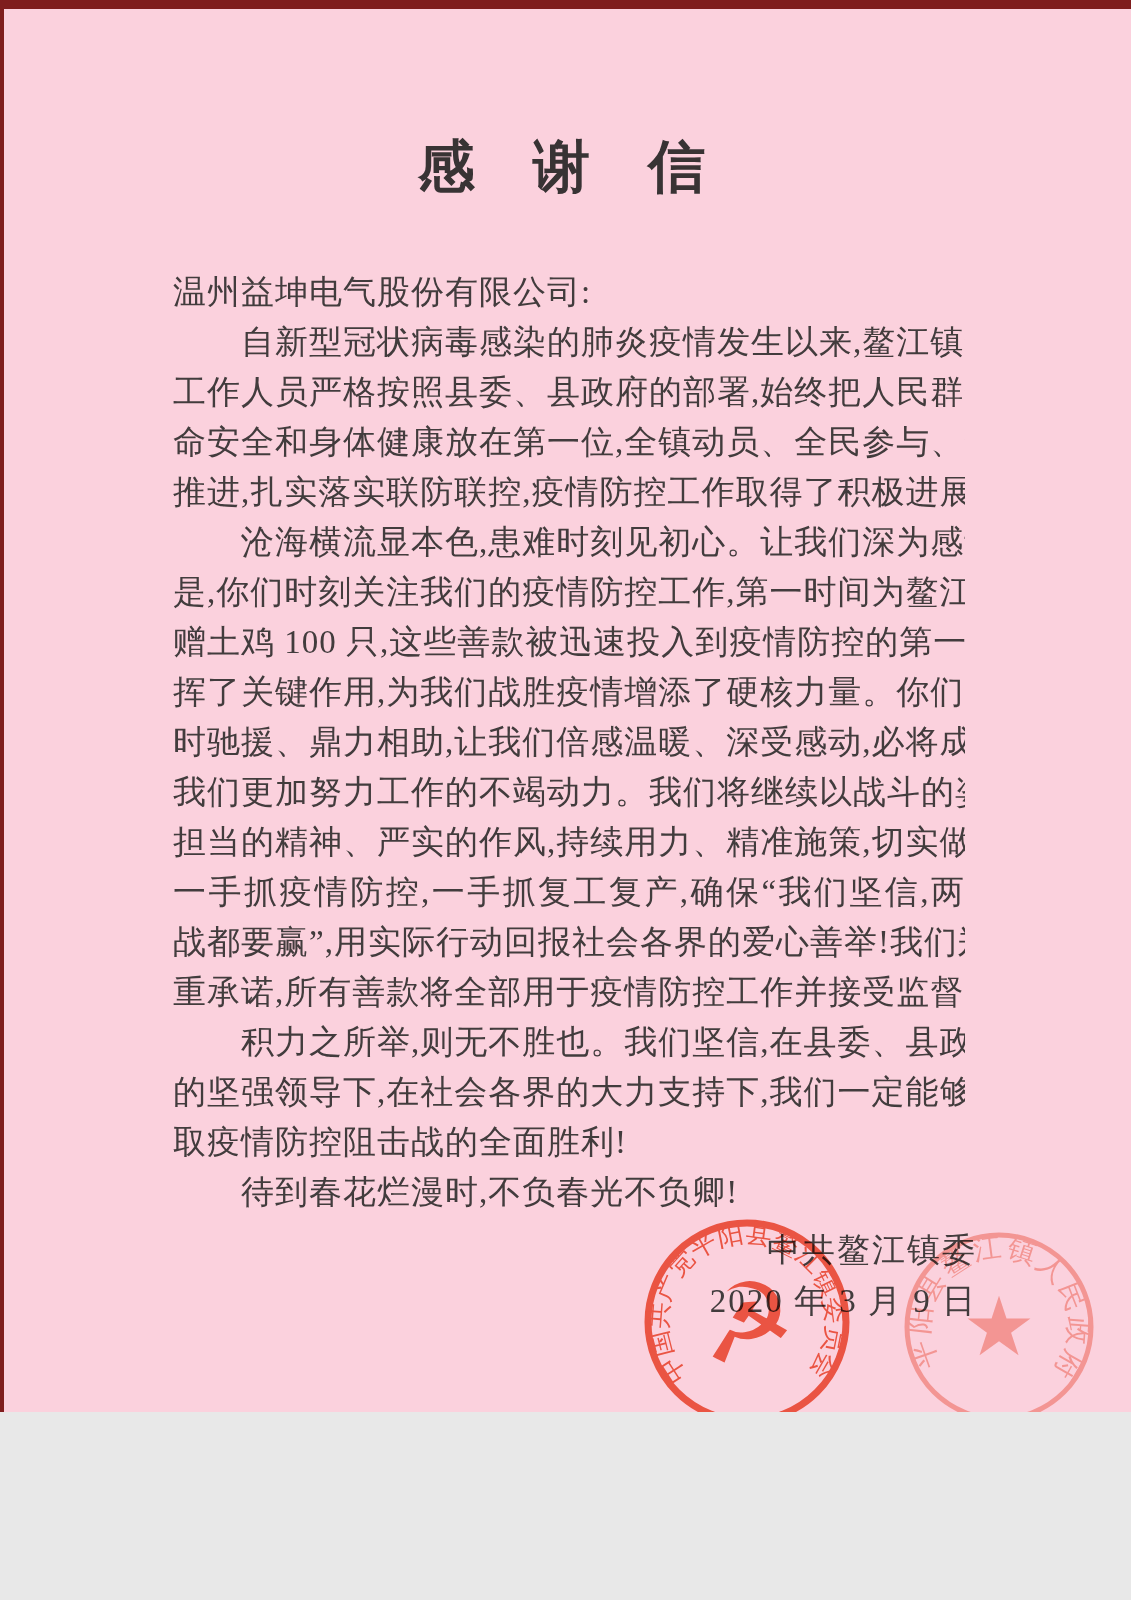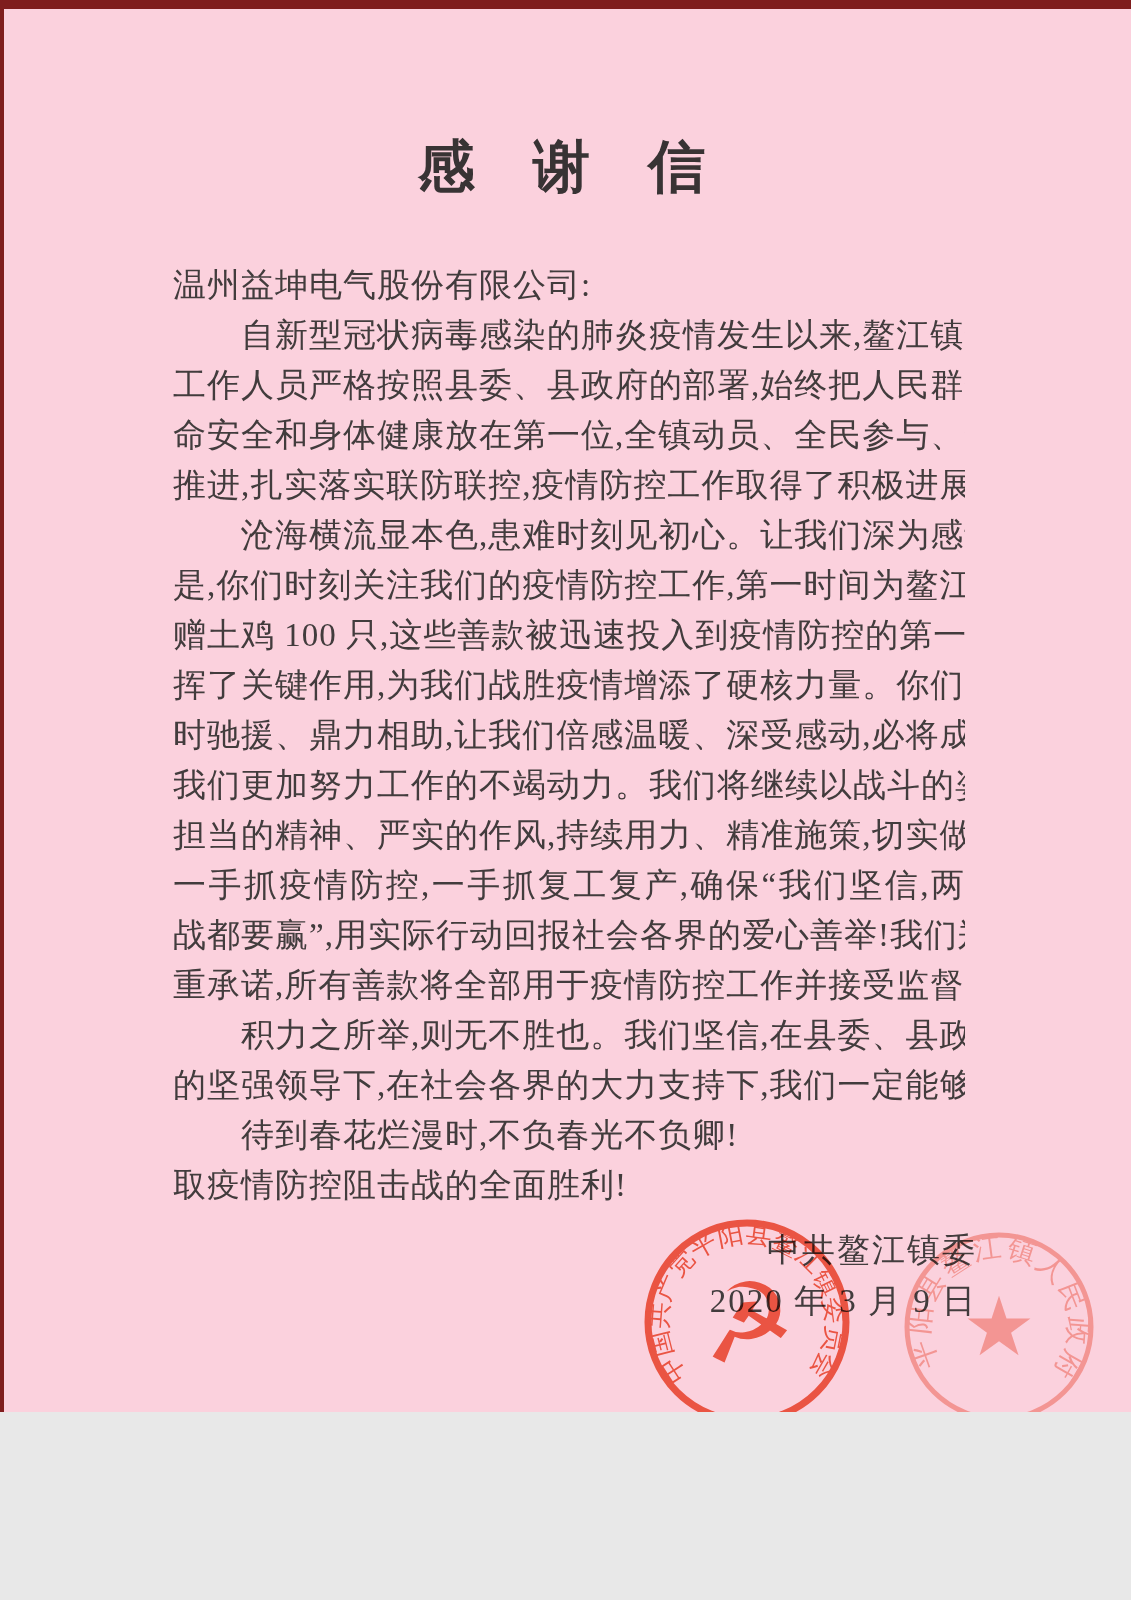--- a/index.html
+++ b/index.html
@@ -12,21 +12,21 @@
     position:absolute; left:4px; top:9px; right:0; bottom:0;
     background:#fbd1dd;
   }
   .title {
     position:absolute; top:120px; left:0; width:100%;
     margin:0; text-align:center;
     font-size:57px; font-weight:bold; color:#383334;
     letter-spacing:12px; word-spacing:20px;
   }
   .letter-body {
-    position:absolute; left:169px; top:251px; width:792px;
+    position:absolute; left:169px; top:258px; width:792px;
     color:#423c3d; font-size:33px; letter-spacing:1px;
   }
   .bodyline {
     height:50px; line-height:50px;
     text-align:justify; text-align-last:justify;
     overflow:hidden; white-space:nowrap;
   }
   .bodyline.indent { text-indent:68px; }
   .bodyline.para-end { text-align-last:left; }
   .salutation { text-align-last:left; }
@@ -64,22 +64,22 @@
         <div class="bodyline">赠土鸡 100 只,这些善款被迅速投入到疫情防控的第一线,发</div>
         <div class="bodyline">挥了关键作用,为我们战胜疫情增添了硬核力量。你们的及</div>
         <div class="bodyline">时驰援、鼎力相助,让我们倍感温暖、深受感动,必将成为</div>
         <div class="bodyline">我们更加努力工作的不竭动力。我们将继续以战斗的姿态、</div>
         <div class="bodyline">担当的精神、严实的作风,持续用力、精准施策,切实做到</div>
         <div class="bodyline">一手抓疫情防控,一手抓复工复产,确保“我们坚信,两</div>
         <div class="bodyline">战都要赢”,用实际行动回报社会各界的爱心善举!我们郑</div>
         <div class="bodyline para-end">重承诺,所有善款将全部用于疫情防控工作并接受监督。</div>
         <div class="bodyline indent">积力之所举,则无不胜也。我们坚信,在县委、县政府</div>
         <div class="bodyline">的坚强领导下,在社会各界的大力支持下,我们一定能够夺</div>
+        <div class="bodyline para-end">取疫情防控阻击战的全面胜利!</div>
         <div class="bodyline indent para-end">待到春花烂漫时,不负春光不负卿!</div>
-        <div class="bodyline para-end">取疫情防控阻击战的全面胜利!</div>
       </div>
 
     <div class="signature">
       <div>中共鳌江镇委</div>
       <div>2020 年 3 月 9 日</div>
     </div>
 
     <svg class="stamp stamp-party" viewBox="0 0 230 230" xmlns="http://www.w3.org/2000/svg">
       <circle class="ring ring-party" cx="115" cy="115" r="99"></circle>
       <defs>

